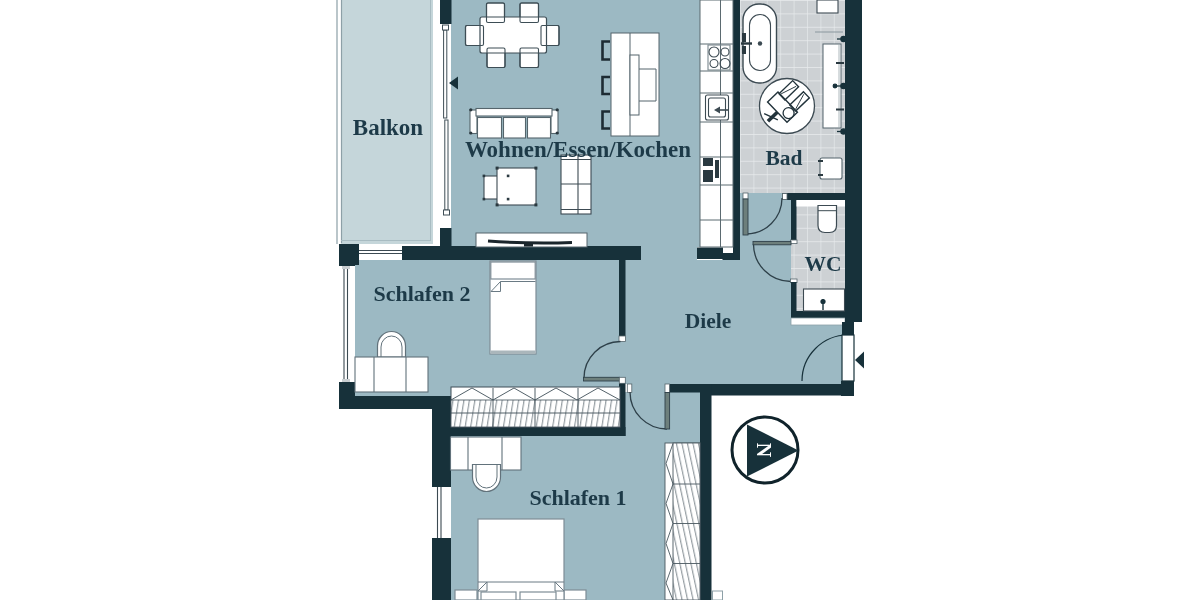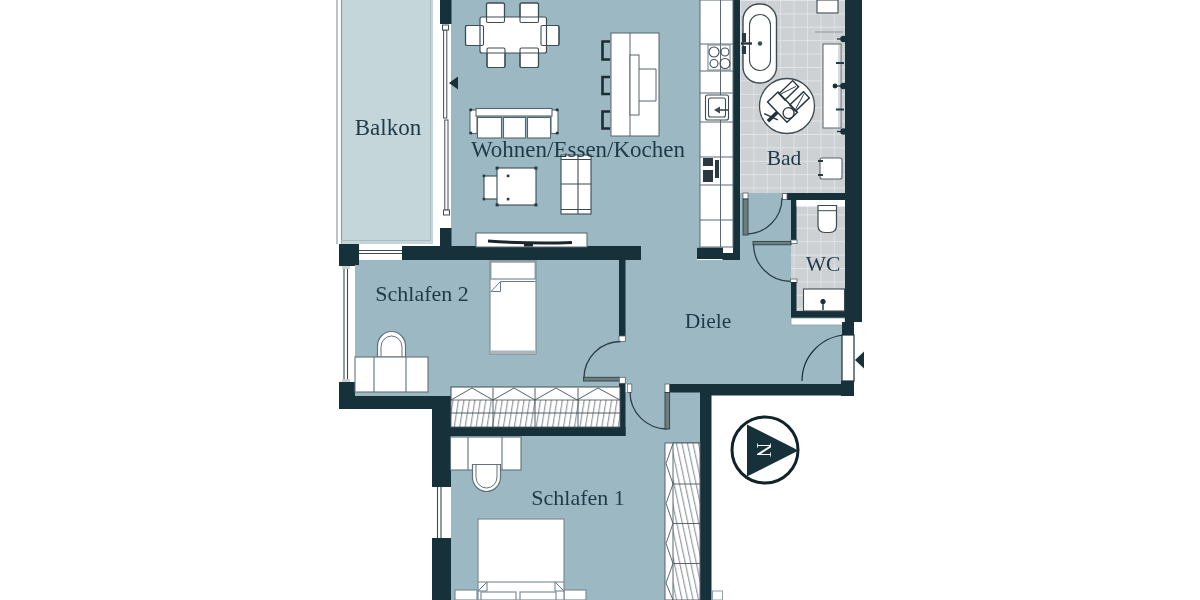--- a/index.html
+++ b/index.html
@@ -1,16 +1,16 @@
 <!DOCTYPE html>
 <html><head>
 <meta charset="utf-8">
 <style>
   html,body{margin:0;padding:0;background:#ffffff;}
-  .wrap{width:1200px;height:600px;position:relative;overflow:hidden;background:#fff;}
+  .wrap{width:1200px;height:600px;position:relative;overflow:hidden;background:#fff;font-weight:bold;}
   svg{display:block;}
   text{font-family:"Liberation Serif", serif;fill:#1d3a48;}
 </style>
 </head>
 <body>
 <div class="wrap">
 <svg width="1200" height="600" viewBox="0 0 1200 600">
 <defs>
   <pattern id="tiles" width="13.4" height="13.4" patternUnits="userSpaceOnUse" x="740" y="0">
     <rect width="13.4" height="13.4" fill="#cdd1d4"></rect>

